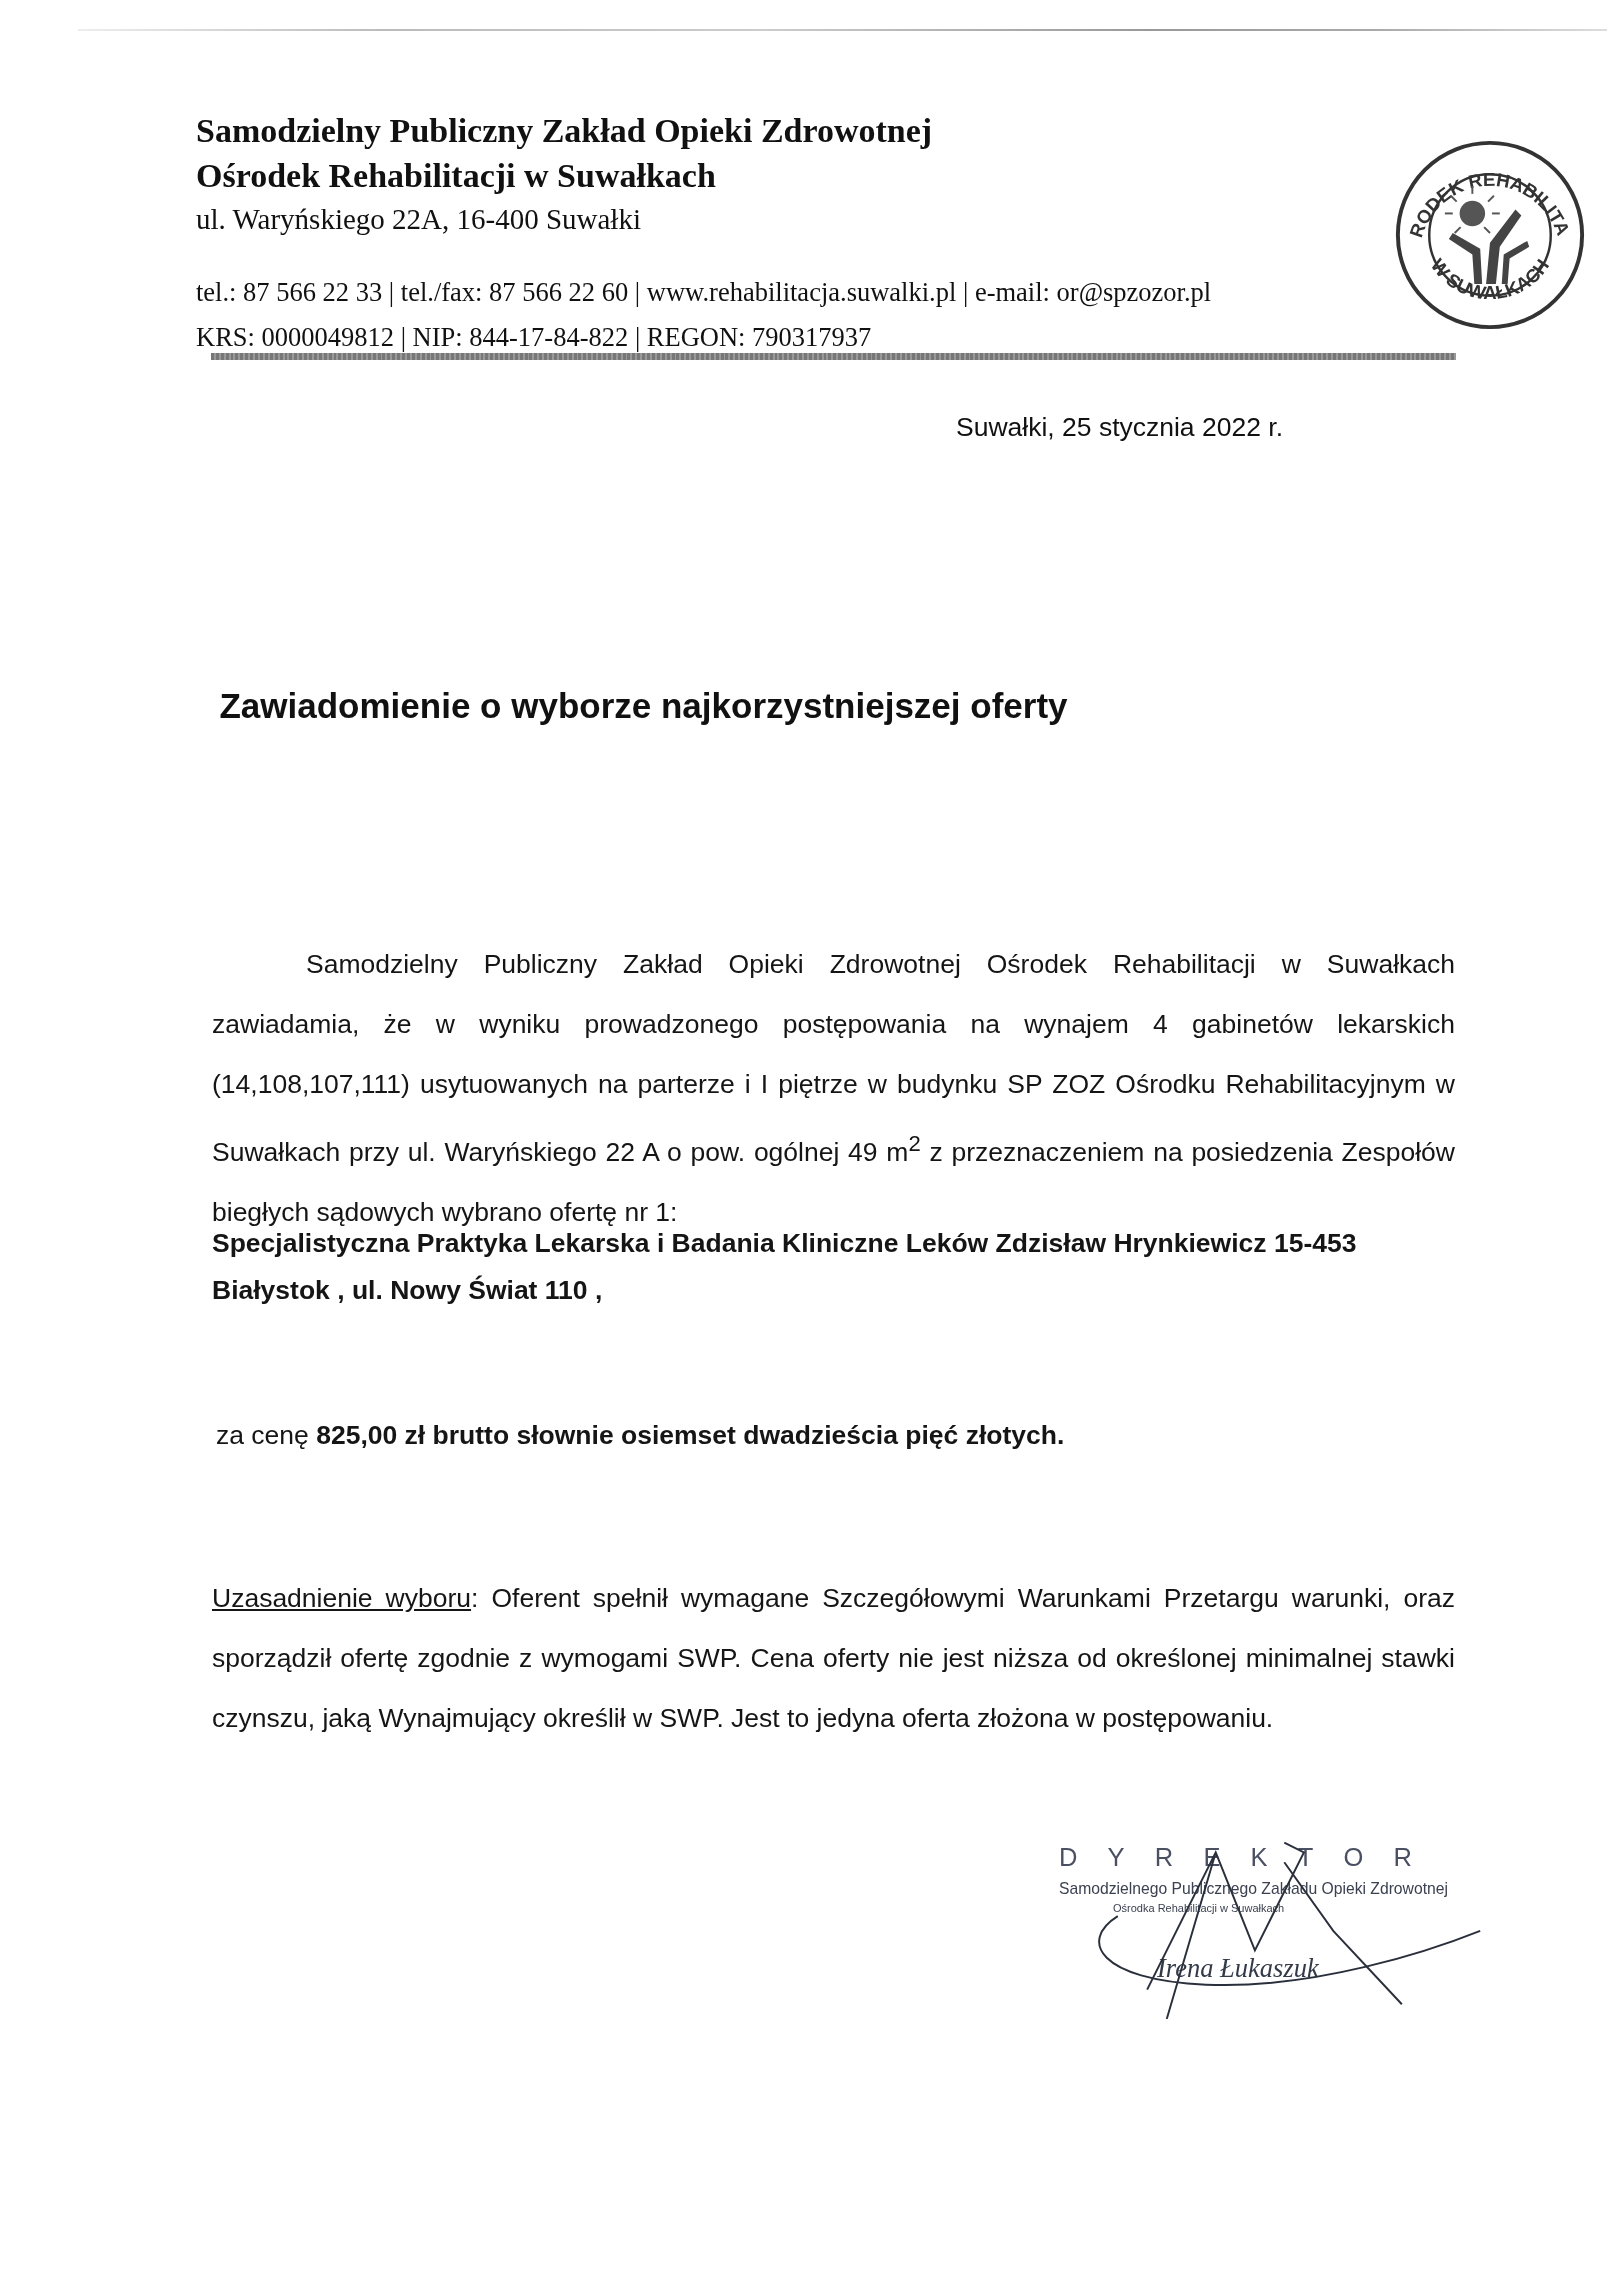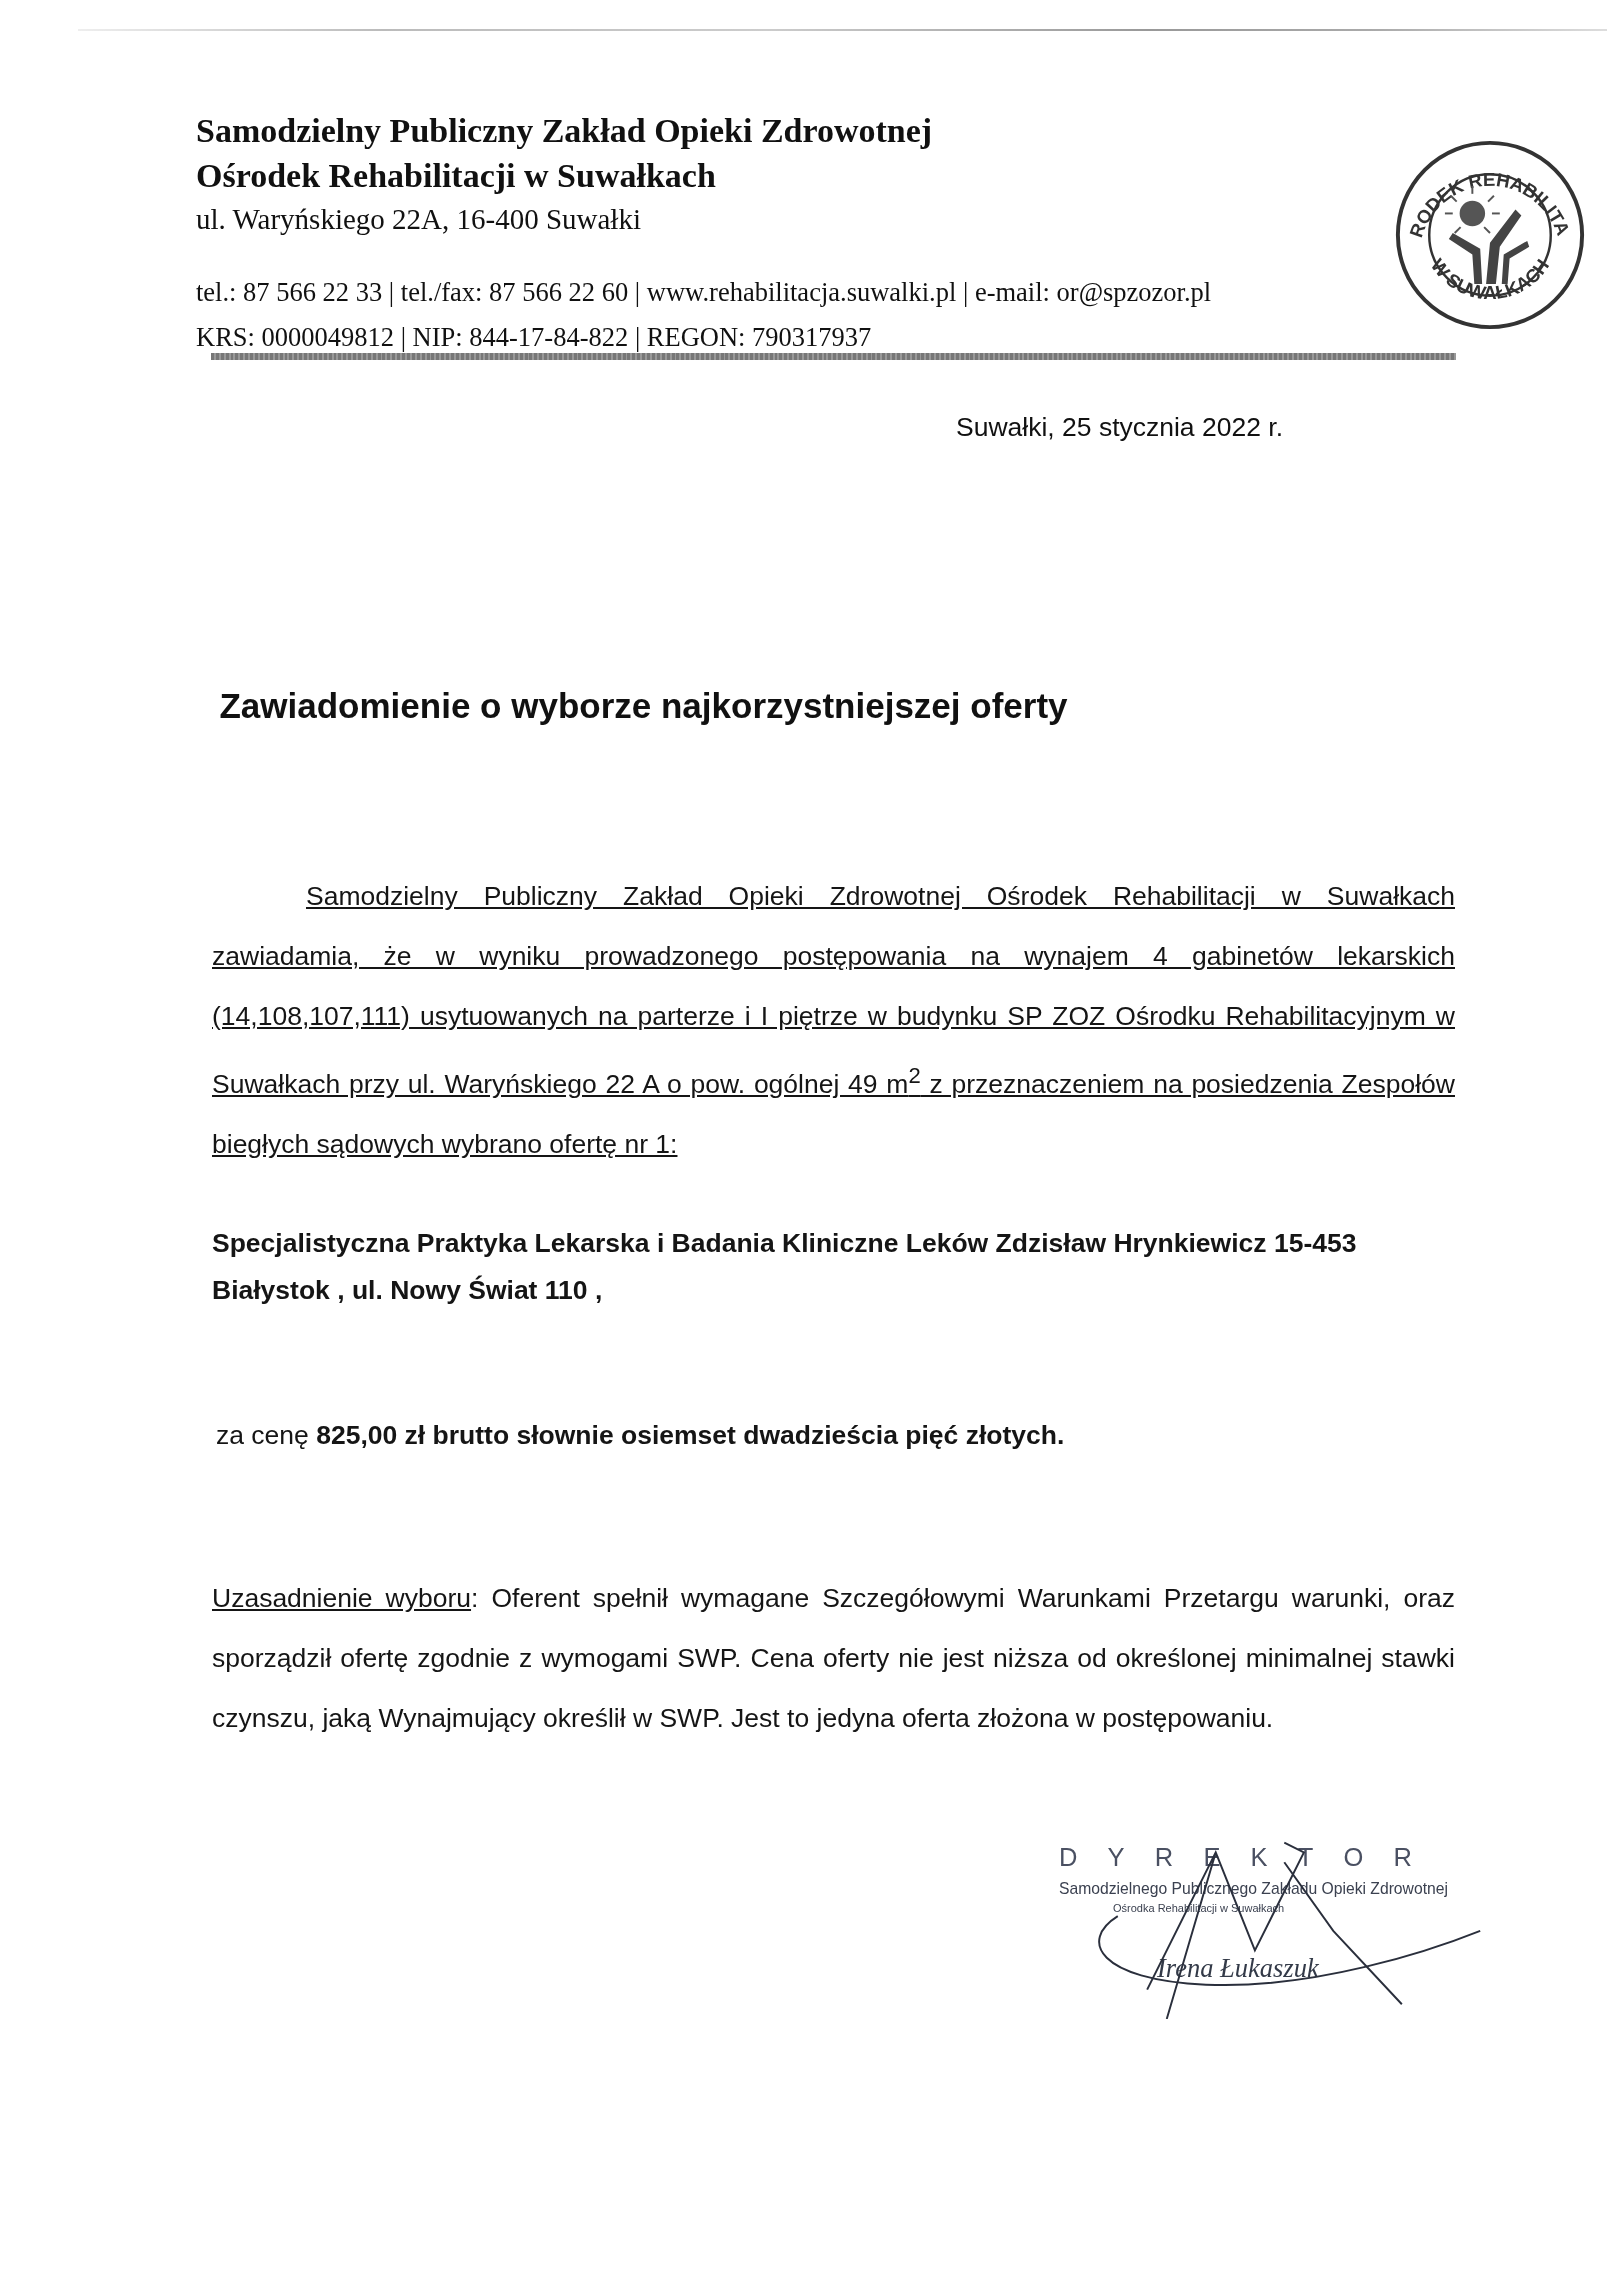--- a/index.html
+++ b/index.html
@@ -14,21 +14,21 @@
     .lh-ids { font-size: 26.5px; line-height: 33px; white-space: nowrap; margin-top: 12px; }
     .lh-rule { position: absolute; top: 353px; left: 211px; width: 1245px; height: 6.9px;
       background: repeating-linear-gradient(90deg, #777 0 2.9px, #999 2.9px 4.9px); }
     .seal { position: absolute; top: 137px; left: 1392px; width: 196px; height: 196px; }
     .date { position: absolute; top: 412px; left: 956px; font-family: "Liberation Sans", "DejaVu Sans", sans-serif;
       font-size: 26.5px; color: #111; }
     .title { position: absolute; top: 686px; left: 0; width: 1287px; text-align: center;
       font-family: "Liberation Sans", "DejaVu Sans", sans-serif; font-weight: bold; font-size: 35px; }
     .body-text { position: absolute; left: 212px; width: 1243px; font-family: "Liberation Sans", "DejaVu Sans", sans-serif;
       font-size: 26.5px; color: #151515; }
-    .para1 { top: 866px; line-height: 60px; text-align: justify; text-indent: 94px; text-decoration: underline; }
+    .para1 { top: 934px; line-height: 60px; text-align: justify; text-indent: 94px; }
     .offerer { top: 1220px; font-weight: bold; line-height: 47px; font-size: 26.5px; }
     .price { top: 1416px; left: 216px; line-height: 39px; }
     .price b { font-weight: bold; }
     .justif { top: 1568px; line-height: 60px; text-align: justify; }
     .justif u { text-decoration: underline; }
     .sig-block { position: absolute; top: 1843px; left: 1059px; width: 412px; height: 147px;
       font-family: "Liberation Sans", "DejaVu Sans", sans-serif; color: #3b4150; }
     .sig-title { position: absolute; top: 0; left: 0; width: 353px; font-size: 25.5px; letter-spacing: 0;
       display: flex; justify-content: space-between; color: #4a5062; }
     .sig-org1 { position: absolute; top: 37px; left: 0; font-size: 15.7px; white-space: nowrap; }

